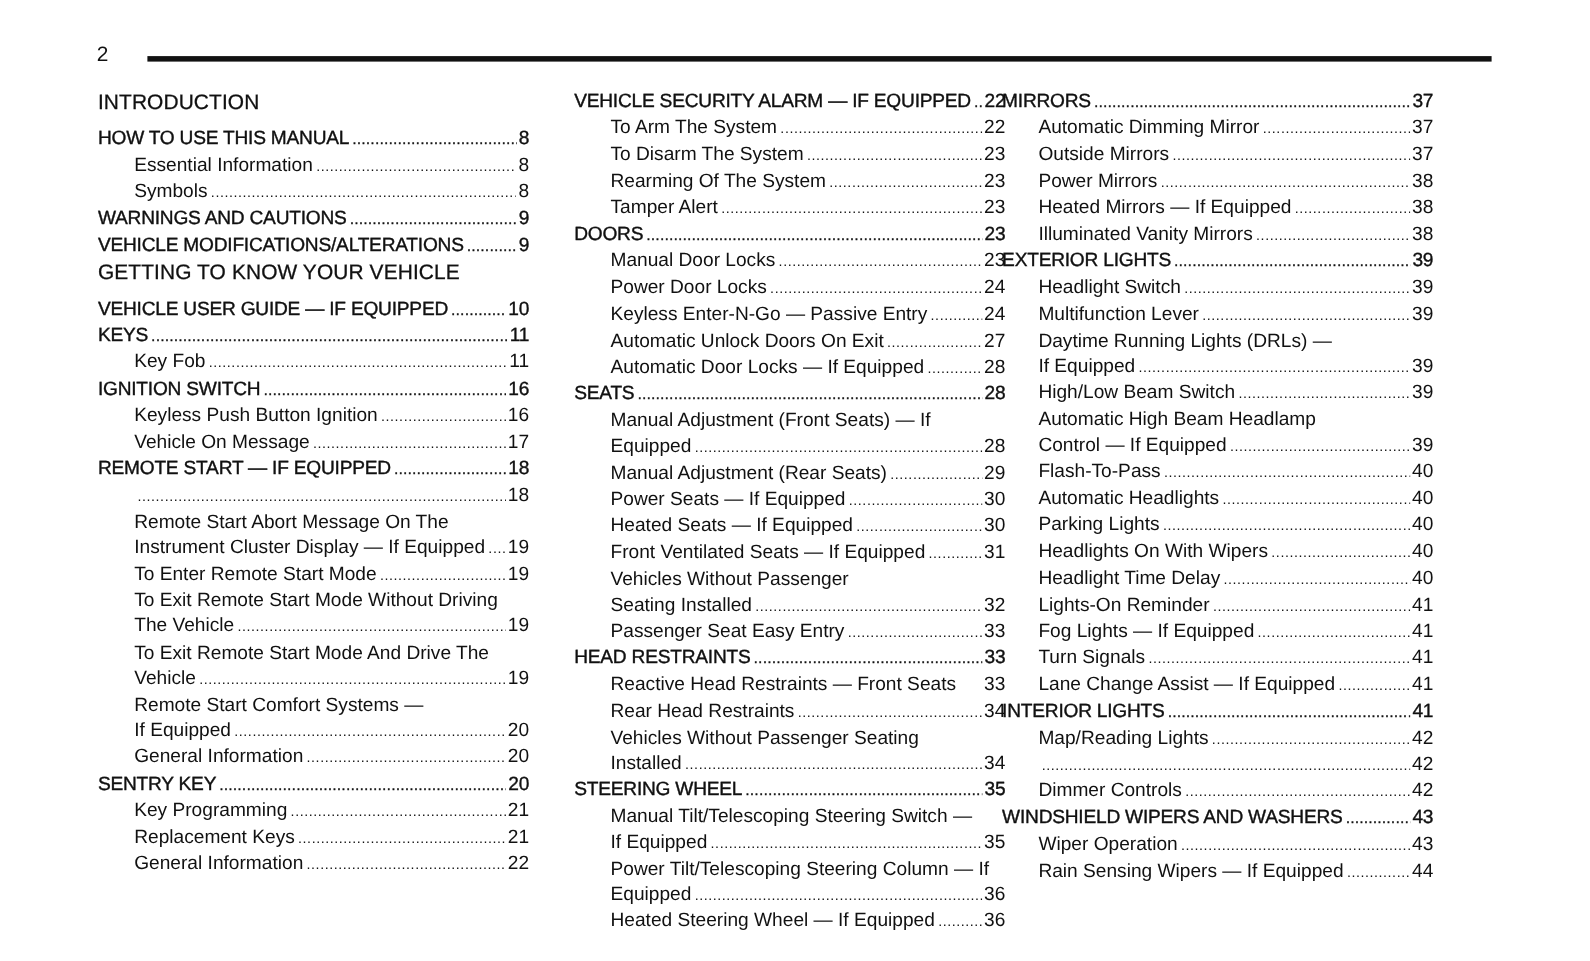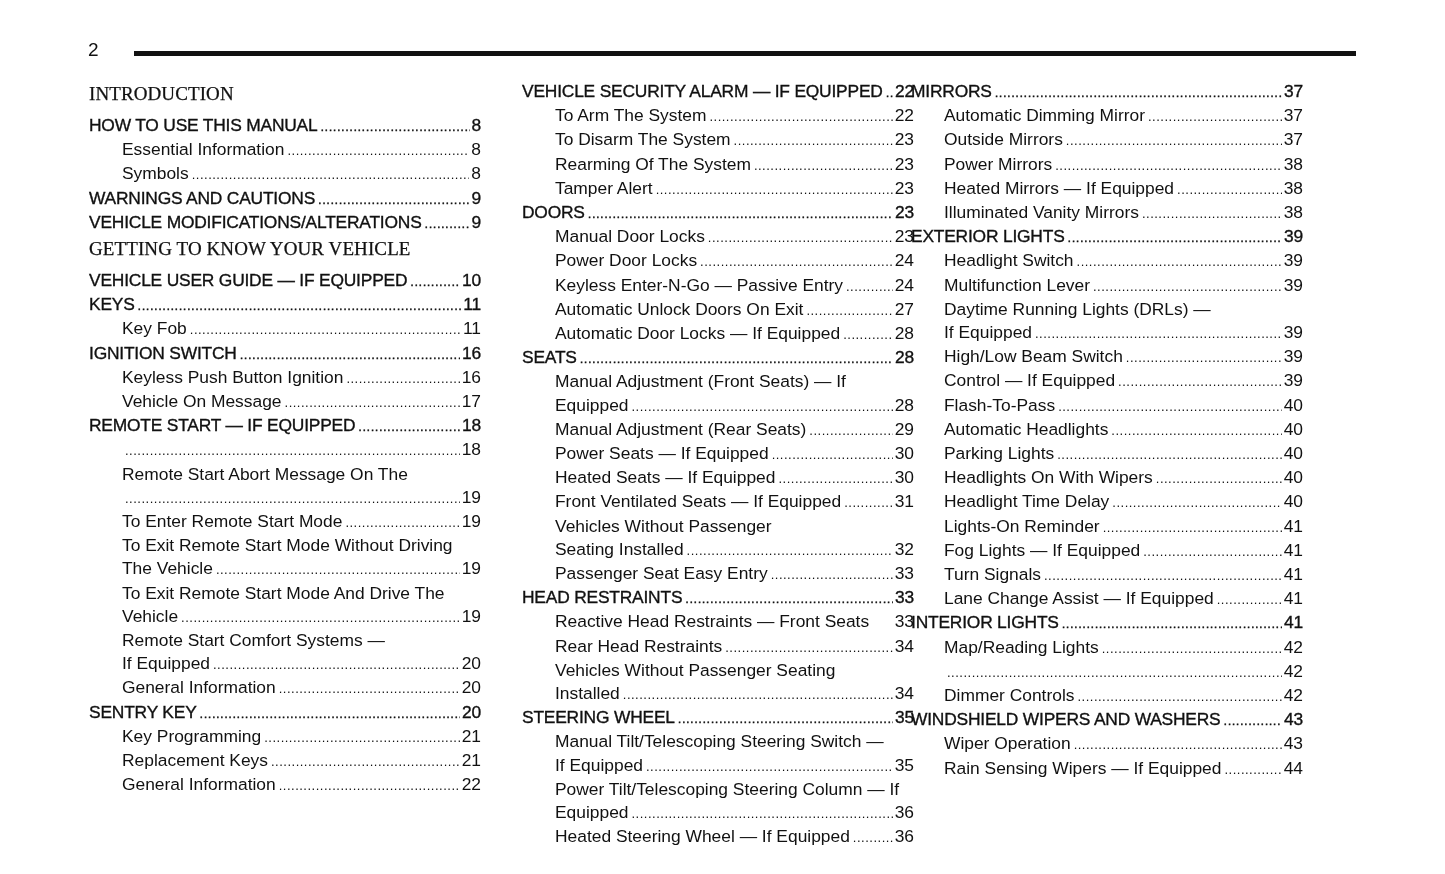--- a/index.html
+++ b/index.html
@@ -15,21 +15,21 @@
       position: absolute; left: 134px; top: 51px; width: 1222px; height: 5px;
       background: #111111;
     }
     .column { position: absolute; top: 80px; width: 392px; }
     #col-0 { left: 89px; }
     #col-1 { left: 522px; }
     #col-2 { left: 911px; }
 
     .chapter-title {
       font-size: 19px; line-height: 24px; font-weight: normal;
-      letter-spacing: 0.1px; margin: 2px 0 8px 0; white-space: nowrap; font-family: Liberation Serif, serif;
+      letter-spacing: 0.1px; margin: 2px 0 8px 0; white-space: nowrap;
       -webkit-text-stroke: 0.25px #111;
     }
     .chapter-title.spaced { }
 
     .entry {
       display: flex; align-items: baseline;
       font-size: 17.4px; line-height: 23.2px; white-space: nowrap;
     }
     .entry.section { -webkit-text-stroke: 0.35px #111; letter-spacing: -0.2px; }
     .entry.sub { padding-left: 33px; }
@@ -115,20 +115,21 @@
     </div>
     <div class="entry sub">
       <span class="leader"></span>
       <span class="page">18</span>
     </div>
     <div class="entry sub wrap-line">
       <span class="label">Remote Start Abort Message On The</span>
       <span class="leader"></span>
     </div>
     <div class="entry sub">
+      <span class="label">Instrument Cluster Display — If Equipped</span>
       <span class="leader"></span>
       <span class="page">19</span>
     </div>
     <div class="entry sub">
       <span class="label">To Enter Remote Start Mode</span>
       <span class="leader"></span>
       <span class="page">19</span>
     </div>
     <div class="entry sub wrap-line">
       <span class="label">To Exit Remote Start Mode Without Driving</span>
@@ -393,20 +394,24 @@
     <div class="entry sub">
       <span class="label">If Equipped</span>
       <span class="leader"></span>
       <span class="page">39</span>
     </div>
     <div class="entry sub">
       <span class="label">High/Low Beam Switch</span>
       <span class="leader"></span>
       <span class="page">39</span>
     </div>
+    <div class="entry sub wrap-line">
+      <span class="label">Automatic High Beam Headlamp</span>
+      <span class="leader"></span>
+    </div>
     <div class="entry sub">
       <span class="label">Control — If Equipped</span>
       <span class="leader"></span>
       <span class="page">39</span>
     </div>
     <div class="entry sub">
       <span class="label">Flash-To-Pass</span>
       <span class="leader"></span>
       <span class="page">40</span>
     </div>

